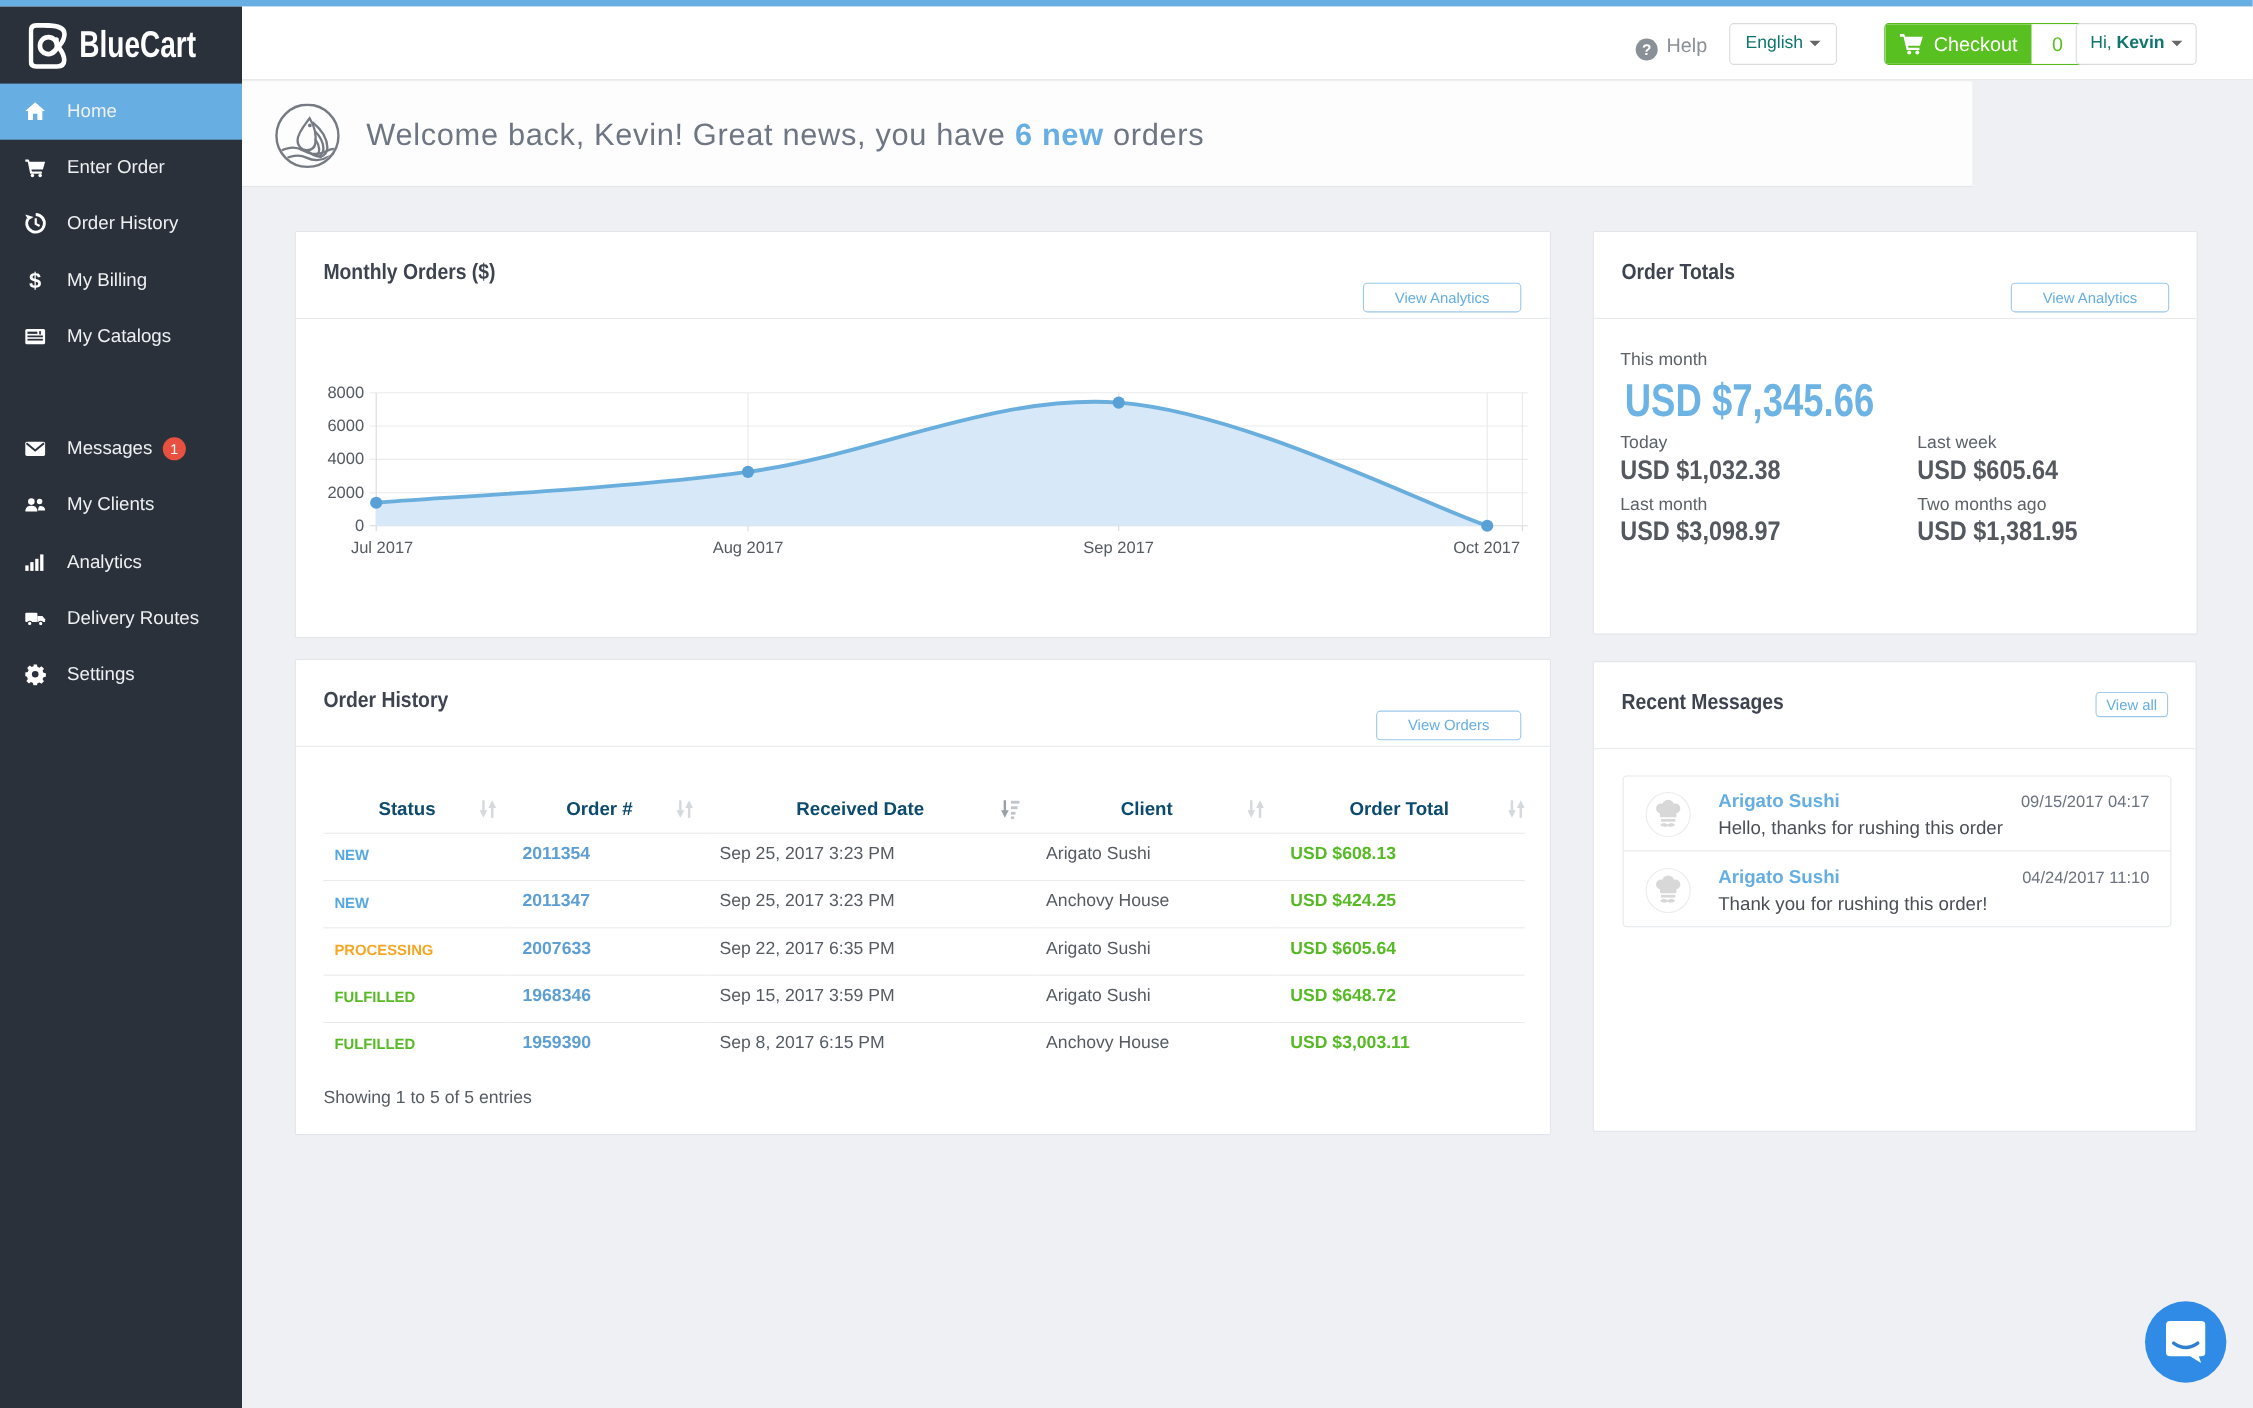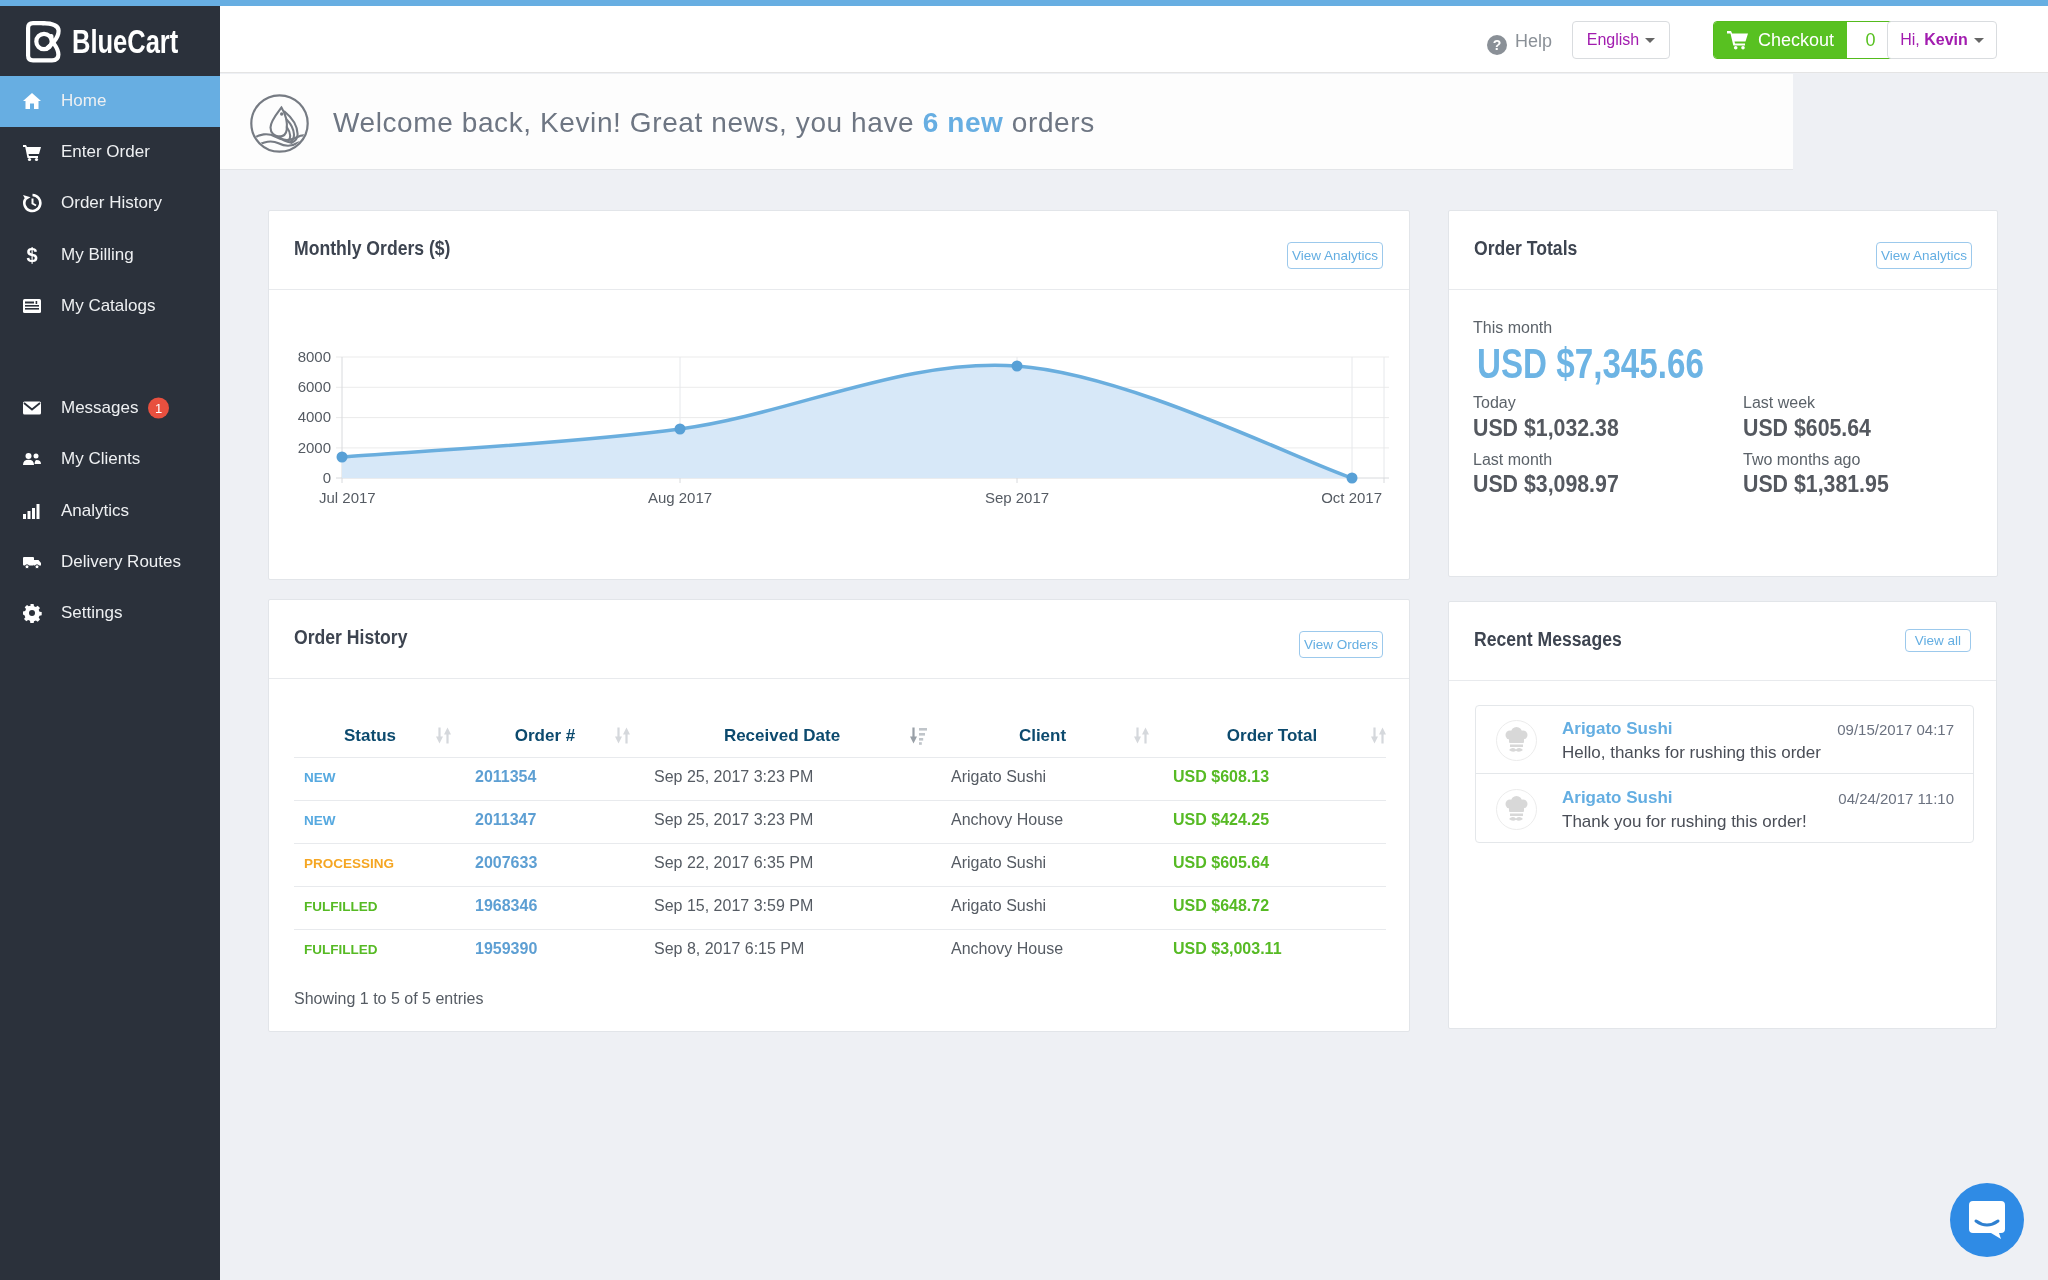--- a/index.html
+++ b/index.html
@@ -12,39 +12,39 @@
 #logo { position:absolute; left:26px; top:15px; width:35px; height:42px; }
 #logotext { position:absolute; left:72px; top:16px; width:160px; font-size:34px; font-weight:bold; color:#fff; transform:scaleX(0.75); transform-origin:0 0; letter-spacing:0px; }
 .nav { position:absolute; left:0; width:220px; height:51px; }
 .nav .ic { position:absolute; left:22px; top:50%; transform:translateY(-50%); width:20px; height:20px; }
 .nav .lbl { position:absolute; left:61px; top:50%; transform:translateY(-50%); font-size:17px; color:#eef0f2; white-space:nowrap; }
 .nav.active { background:#67aee2; }
 .badge-new { position:absolute; left:137px; top:50%; transform:translateY(-50%); background:#f0a93a; color:#fff; font-size:11px; font-weight:bold; padding:3px 6px; border-radius:3px; }
 .badge-red { position:absolute; left:148px; top:50%; transform:translateY(-50%); background:#e8503f; color:#fff; font-size:13px; width:21px; height:21px; border-radius:50%; text-align:center; line-height:21px; }
 
 #topbar { left:220px; top:6px; width:1828px; height:67px; background:#fff; border-bottom:1px solid #e4e4e4; }
-.tbtn { position:absolute; top:15px; height:38px; border:1px solid #d9dcdf; border-radius:4px; background:#fff; font-size:16px; color:#a21caf; line-height:36px; text-align:center; }
+.tbtn { position:absolute; top:15px; height:38px; border:1px solid #d9dcdf; border-radius:4px; background:#fff; font-size:16px; color:#0f766e; line-height:36px; text-align:center; }
 #help { position:absolute; left:1267px; top:25px; color:#8a9097; font-size:18px; }
 #help .q { display:inline-block; width:20px; height:20px; border-radius:50%; background:#8a9097; color:#fff; font-size:14px; font-weight:bold; text-align:center; line-height:20px; vertical-align:-3px; margin-right:8px; }
 #engbtn { left:1352px; width:98px; }
 #checkout { position:absolute; left:1469px; top:15px; height:38px; border-radius:4px; border:1px solid #54bb1d; overflow:hidden;margin-left:24px; }
 #checkout .green { display:inline-block; height:38px; background:#58c121; color:#fff; font-size:18px; line-height:36px; padding:0 13px; vertical-align:top;}
 #checkout .zero { display:inline-block; height:38px; width:47px; background:#fff; color:#58c121; font-size:18px; line-height:36px; text-align:center; vertical-align:top;}
 #kevbtn { left:1667px; width:110px; font-size:16px; }
 .caret { display:inline-block; width:0; height:0; border-left:5px solid transparent; border-right:5px solid transparent; border-top:5px solid #666; vertical-align:2px; margin-left:6px; }
 
 #welcome { left:220px; top:74px; width:1573px; height:96px; background:#fdfdfd; border-bottom:1px solid #e3e5e8; }
 #wavatar { position:absolute; left:30px; top:20px; width:59px; height:59px; }
 #wtext { position:absolute; left:113px; top:33px; font-size:28px; letter-spacing:0.6px; color:#6e7683; }
 #wtext b { color:#67aee2; font-weight:bold; }
 
 .card { position:absolute; background:#fff; border:1px solid #e2e5e9; border-radius:2px; }
 .cardhead { position:absolute; left:0; top:0; right:0; height:79px; border-bottom:1px solid #e8eaed; }
 .cardtitle { position:absolute; left:25px; top:26px; font-size:20px; font-weight:bold; color:#3d4450; transform:scaleX(0.88); transform-origin:0 50%; white-space:nowrap; }
-.viewbtn { position:absolute; top:31px; border:1px solid #9cc9ec; color:#64aee2; border-radius:4px; font-size:13.5px; padding:5px 4px; background:#fff; }
+.viewbtn { position:absolute; top:46px; border:1px solid #9cc9ec; color:#64aee2; border-radius:4px; font-size:13.5px; padding:5px 28px; background:#fff; }
 
 #chartcard { left:268px; top:210px; width:1142px; height:370px; }
 
 #totalscard { left:1448px; top:210px; width:550px; height:367px; }
 .otlabel { position:absolute; font-size:16px; color:#5b6269; }
 .otvalue { position:absolute; font-size:24.5px; font-weight:bold; color:#54585f; transform:scaleX(0.87); transform-origin:0 50%; white-space:nowrap; }
 #bigblue { position:absolute; left:28px; top:129px; font-size:42px; font-weight:bold; color:#6db4e4; transform:scaleX(0.79); transform-origin:0 50%; white-space:nowrap; }
 
 #histcard { left:268px; top:599px; width:1142px; height:433px; }
 table#otable { position:absolute; left:25px; top:120px; width:1092px; border-collapse:collapse; font-size:16px; }

